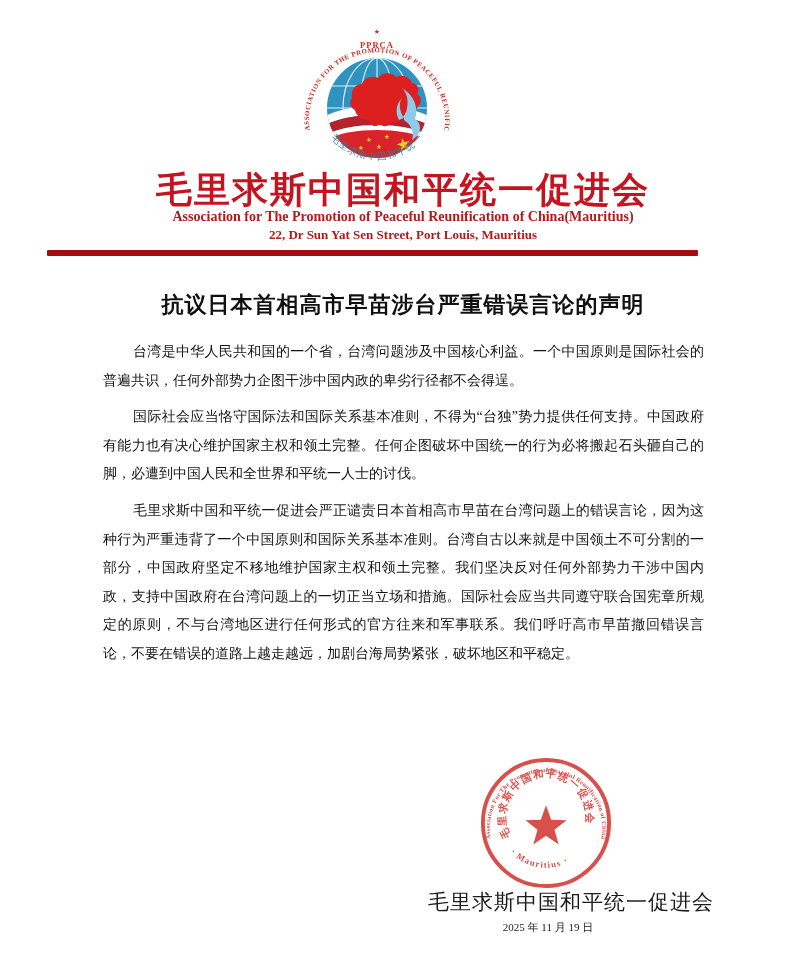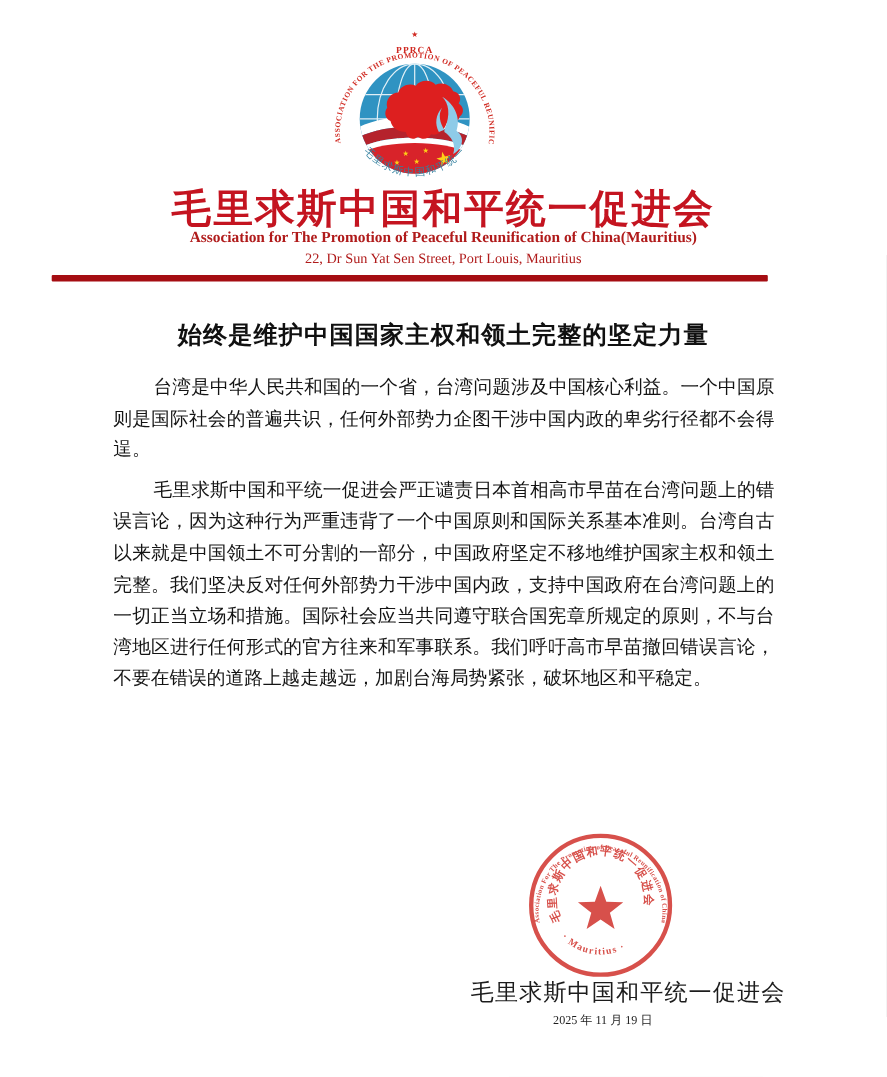--- a/index.html
+++ b/index.html
@@ -18,35 +18,35 @@
     text-align:center;font-size:36px;font-weight:bold;
     color:#c41420;letter-spacing:2px;
     font-family:"Liberation Serif","DejaVu Serif",serif;
   }
   .org-name-en{
     position:absolute;left:0;top:209px;width:806px;
     text-align:center;font-size:14px;font-weight:bold;color:#b01b1b;
   }
   .org-address{
     position:absolute;left:0;top:227px;width:806px;
-    text-align:center;font-size:13px;font-weight:normal;color:#b01b1b;
+    text-align:center;font-size:13px;font-weight:bold;color:#b01b1b;
   }
   .red-rule{
     position:absolute;left:47px;top:250px;width:651px;height:6px;
     background:#a50d12;border-radius:1px;
   }
   
   .doc-title{
     position:absolute;left:0;top:290px;width:806px;
     text-align:center;font-size:22px;font-weight:bold;color:#101010;
     letter-spacing:1px;
   }
   .doc-body{
     position:absolute;left:103px;top:338px;width:601px;
-    font-size:17px;line-height:28.6px;color:#141414;
+    font-size:14px;line-height:28.6px;color:#141414;
     text-align:justify;
   }
   .doc-body p{margin:0 0 8px 0;text-indent:2.15em;}
   
   .seal{position:absolute;left:477px;top:754px;width:138px;height:138px;opacity:.92;}
   .signature{
     position:absolute;left:428px;top:888px;width:240px;
     font-size:21px;color:#1c1c1c;letter-spacing:1px;white-space:nowrap;
   }
   .doc-date{
@@ -115,24 +115,25 @@
     <text font-size="9.5" fill="#33809f" letter-spacing="1" font-family="Liberation Serif, DejaVu Serif, serif">
       <textPath href="#arcZH" startOffset="0">毛里求斯中国和平统一促进会</textPath>
     </text>
   </svg>
 
   <div class="org-name-zh">毛里求斯中国和平统一促进会</div>
   <div class="org-name-en">Association for The Promotion of Peaceful Reunification of China(Mauritius)</div>
   <div class="org-address">22, Dr Sun Yat Sen Street, Port Louis, Mauritius</div>
   <div class="red-rule"></div>
 
-  <div class="doc-title">始终是维护中国国家主权和领土完整的坚定力量</div>
+  <div class="doc-title">抗议日本首相高市早苗涉台严重错误言论的声明</div>
 
   <div class="doc-body">
     <p>台湾是中华人民共和国的一个省，台湾问题涉及中国核心利益。一个中国原则是国际社会的普遍共识，任何外部势力企图干涉中国内政的卑劣行径都不会得逞。</p>
+    <p>国际社会应当恪守国际法和国际关系基本准则，不得为“台独”势力提供任何支持。中国政府有能力也有决心维护国家主权和领土完整。任何企图破坏中国统一的行为必将搬起石头砸自己的脚，必遭到中国人民和全世界和平统一人士的讨伐。</p>
     <p>毛里求斯中国和平统一促进会严正谴责日本首相高市早苗在台湾问题上的错误言论，因为这种行为严重违背了一个中国原则和国际关系基本准则。台湾自古以来就是中国领土不可分割的一部分，中国政府坚定不移地维护国家主权和领土完整。我们坚决反对任何外部势力干涉中国内政，支持中国政府在台湾问题上的一切正当立场和措施。国际社会应当共同遵守联合国宪章所规定的原则，不与台湾地区进行任何形式的官方往来和军事联系。我们呼吁高市早苗撤回错误言论，不要在错误的道路上越走越远，加剧台海局势紧张，破坏地区和平稳定。</p>
   </div>
 
   <svg class="seal" viewBox="0 0 140 140">
     <defs>
       <path id="sealArcEN" d="M 14,86 A 57,57 0 1 1 126,86" fill="none"></path>
       <path id="sealArcZH" d="M 34,84 A 41,41 0 1 1 106,84" fill="none"></path>
       <path id="sealArcBottom" d="M 26,88 A 49,49 0 0 0 114,88" fill="none"></path>
     </defs>
     <circle cx="70" cy="70" r="64" fill="none" stroke="#d4423c" stroke-width="4"></circle>

